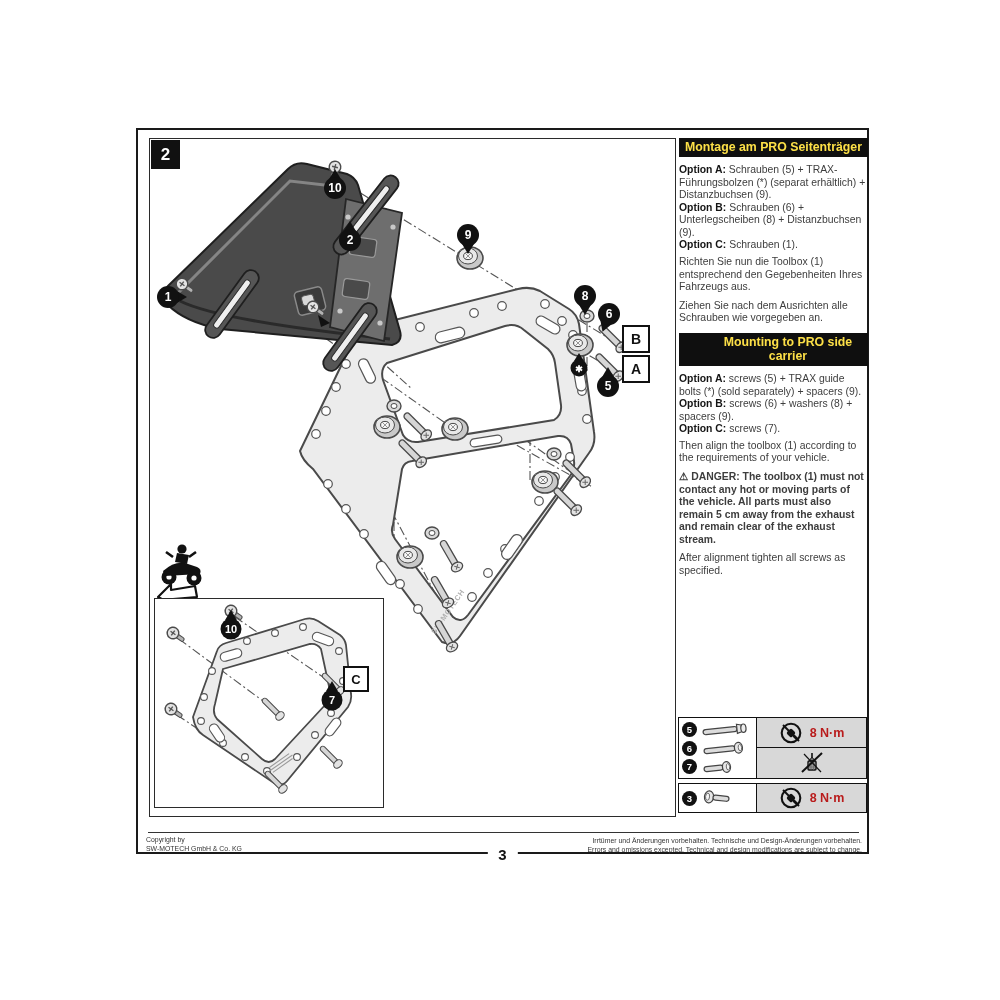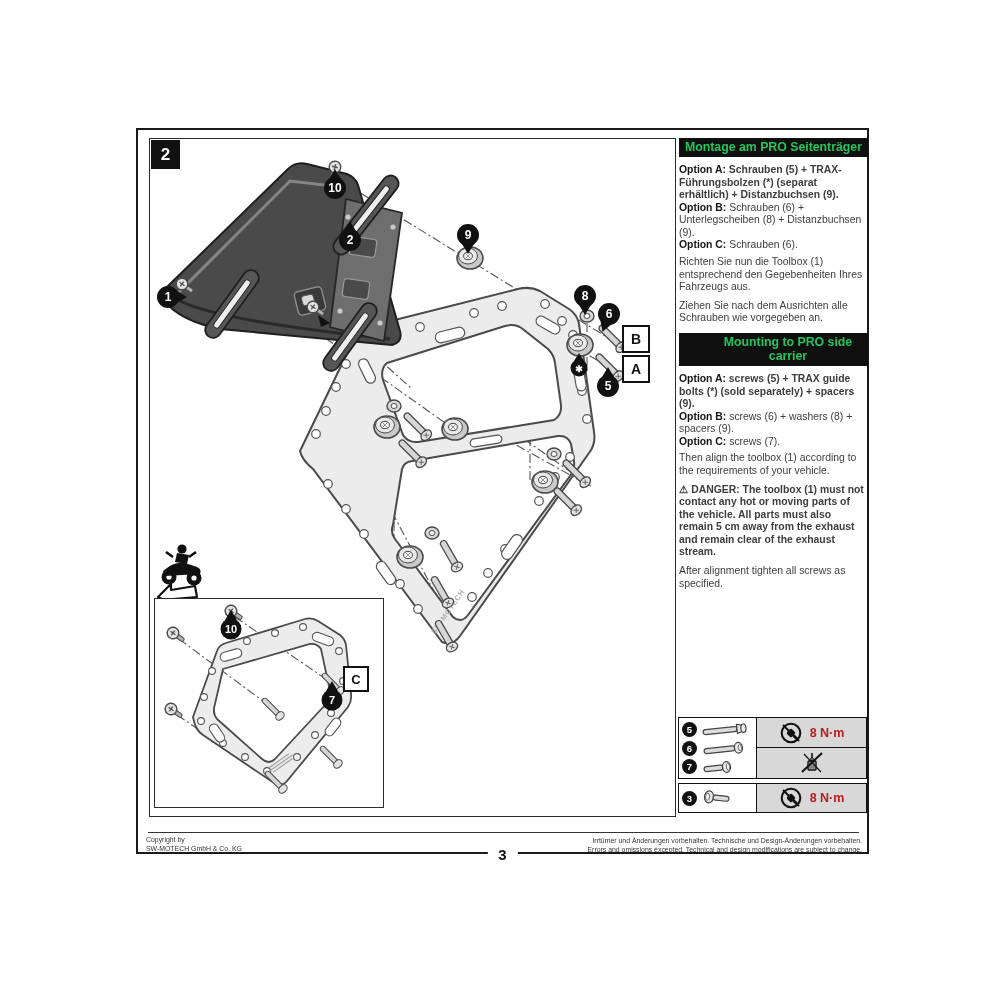--- a/index.html
+++ b/index.html
@@ -5,26 +5,26 @@
   html,body{margin:0;padding:0;background:#fff;}
   body{width:1000px;height:1000px;position:relative;font-family:"Liberation Sans",sans-serif;color:#1a1a1a;}
   .page{position:absolute;left:136px;top:128px;width:733px;height:726px;border:2px solid #1a1a1a;box-sizing:border-box;background:#fff;}
   
   .diagram-box{position:absolute;left:11px;top:8px;width:527px;height:679px;border:1.5px solid #2b2b2b;box-sizing:border-box;background:#fff;}
   .step-badge{position:absolute;left:1px;top:1px;width:29px;height:29px;background:#111;color:#fff;font-weight:bold;font-size:17px;display:flex;align-items:center;justify-content:center;z-index:6;}
   .main-svg{position:absolute;left:0;top:0;}
   .inset-box{position:absolute;left:4px;top:459px;width:230px;height:210px;border:1.5px solid #2b2b2b;box-sizing:border-box;background:#fff;}
   
   .col{position:absolute;left:541px;top:8px;width:189px;}
-  .bar{background:#0f0f0f;color:#22c55e;font-weight:bold;font-size:12.3px;text-align:center;padding:2px 0 3px 0;margin:0 0 4px 0;}
+  .bar{background:#0f0f0f;color:#fde047;font-weight:bold;font-size:12.3px;text-align:center;padding:2px 0 3px 0;margin:0 0 4px 0;}
   .col p{font-size:10.4px;line-height:1.21;margin:4px 0 6px 0;color:#3d3d3d;}
   .col .opt{font-size:10.4px;line-height:1.21;color:#3d3d3d;}
   .col b{color:#141414;}
   .warn{font-weight:bold;color:#141414;}
-  .mt{margin-top:7px;font-weight:bold;}
+  .mt{margin-top:7px;}
   
   .tq{position:absolute;left:540px;width:189px;border:1.7px solid #111;box-sizing:border-box;display:grid;grid-template-columns:78px 1fr;background:#fff;}
   .tq1{top:587px;height:62px;grid-template-rows:1fr 1fr;}
   .tq2{top:653px;height:30px;grid-template-rows:1fr;}
   .tq .lcell{grid-row:1 / -1;border-right:1.7px solid #111;display:flex;flex-direction:column;justify-content:space-evenly;padding:1px 0;}
   .tq .rcell{background:#d8d8d8;display:flex;align-items:center;justify-content:center;gap:7px;}
   .tq1 .rcell.top{border-bottom:1.7px solid #111;}
   .hw-row{display:flex;align-items:center;gap:3px;padding-left:3px;}
   .bdg{width:15px;height:15px;min-width:15px;border-radius:50%;background:#111;color:#fff;font-size:9.5px;font-weight:bold;display:flex;align-items:center;justify-content:center;}
   .tq-label{font-weight:bold;font-size:12.5px;color:#b91c1c;}
@@ -334,21 +334,21 @@
           <text class="lb" dy="5" font-size="13">C</text>
         </g>
       </svg>
     </div>
   </div>
 
   <div class="col">
     <div class="bar">Montage am PRO Seitenträger</div>
     <div class="opt mt"><b>Option A:</b><span> Schrauben (5) + TRAX-Führungsbolzen (*) (separat erhältlich) + Distanzbuchsen (9).</span></div>
     <div class="opt"><b>Option B:</b><span> Schrauben (6) + Unterlegscheiben (8) + Distanzbuchsen (9).</span></div>
-    <div class="opt"><b>Option C:</b><span> Schrauben (6).</span></div>
+    <div class="opt"><b>Option C:</b><span> Schrauben (1).</span></div>
     <p>Richten Sie nun die Toolbox (1) entsprechend den Gegebenheiten Ihres Fahrzeugs aus.</p>
     <p>Ziehen Sie nach dem Ausrichten alle Schrauben wie vorgegeben an.</p>
 
     <div class="bar" style="margin-top:8px;padding-left:29px;">Mounting to PRO side carrier</div>
     <div class="opt mt"><b>Option A:</b><span> screws (5) + TRAX guide bolts (*) (sold separately) + spacers (9).</span></div>
     <div class="opt"><b>Option B:</b><span> screws (6) + washers (8) + spacers (9).</span></div>
     <div class="opt"><b>Option C:</b><span> screws (7).</span></div>
     <p>Then align the toolbox (1) according to the requirements of your vehicle.</p>
     <p class="warn"><span>⚠</span> <span>DANGER: The toolbox (1) must not contact any hot or moving parts of the vehicle. All parts must also remain 5 cm away from the exhaust and remain clear of the exhaust stream.</span></p>
     <p>After alignment tighten all screws as specified.</p>

